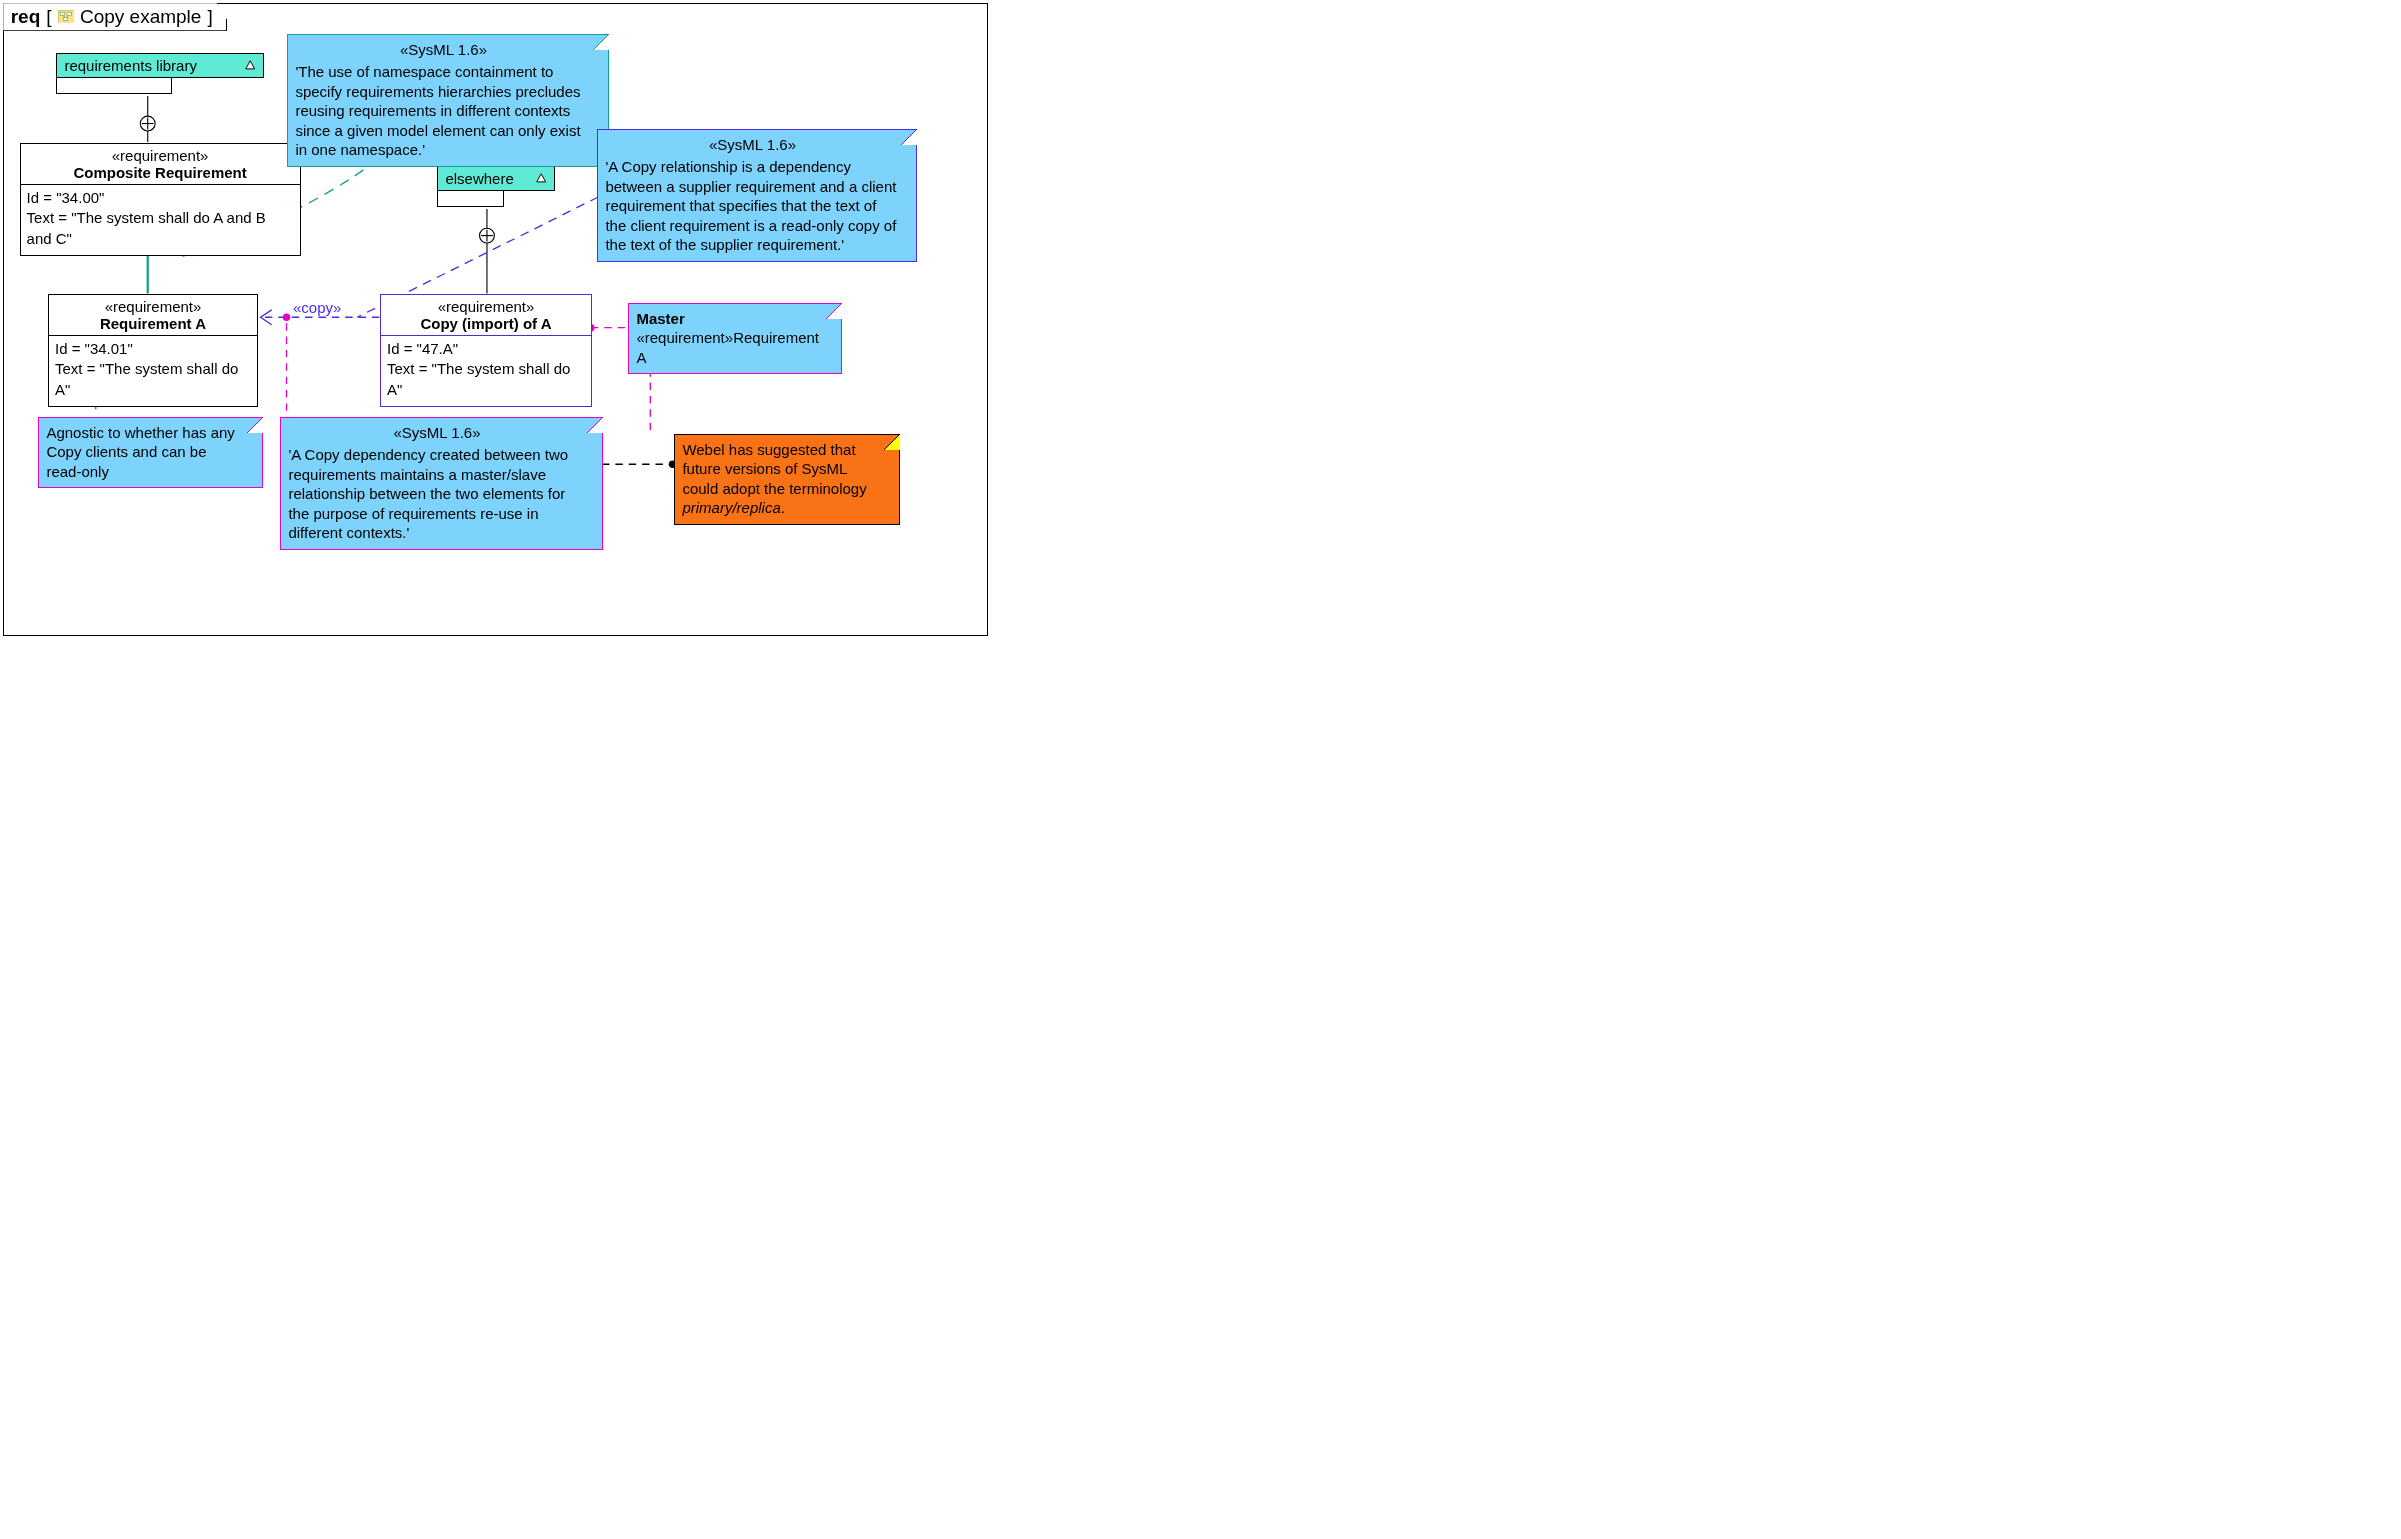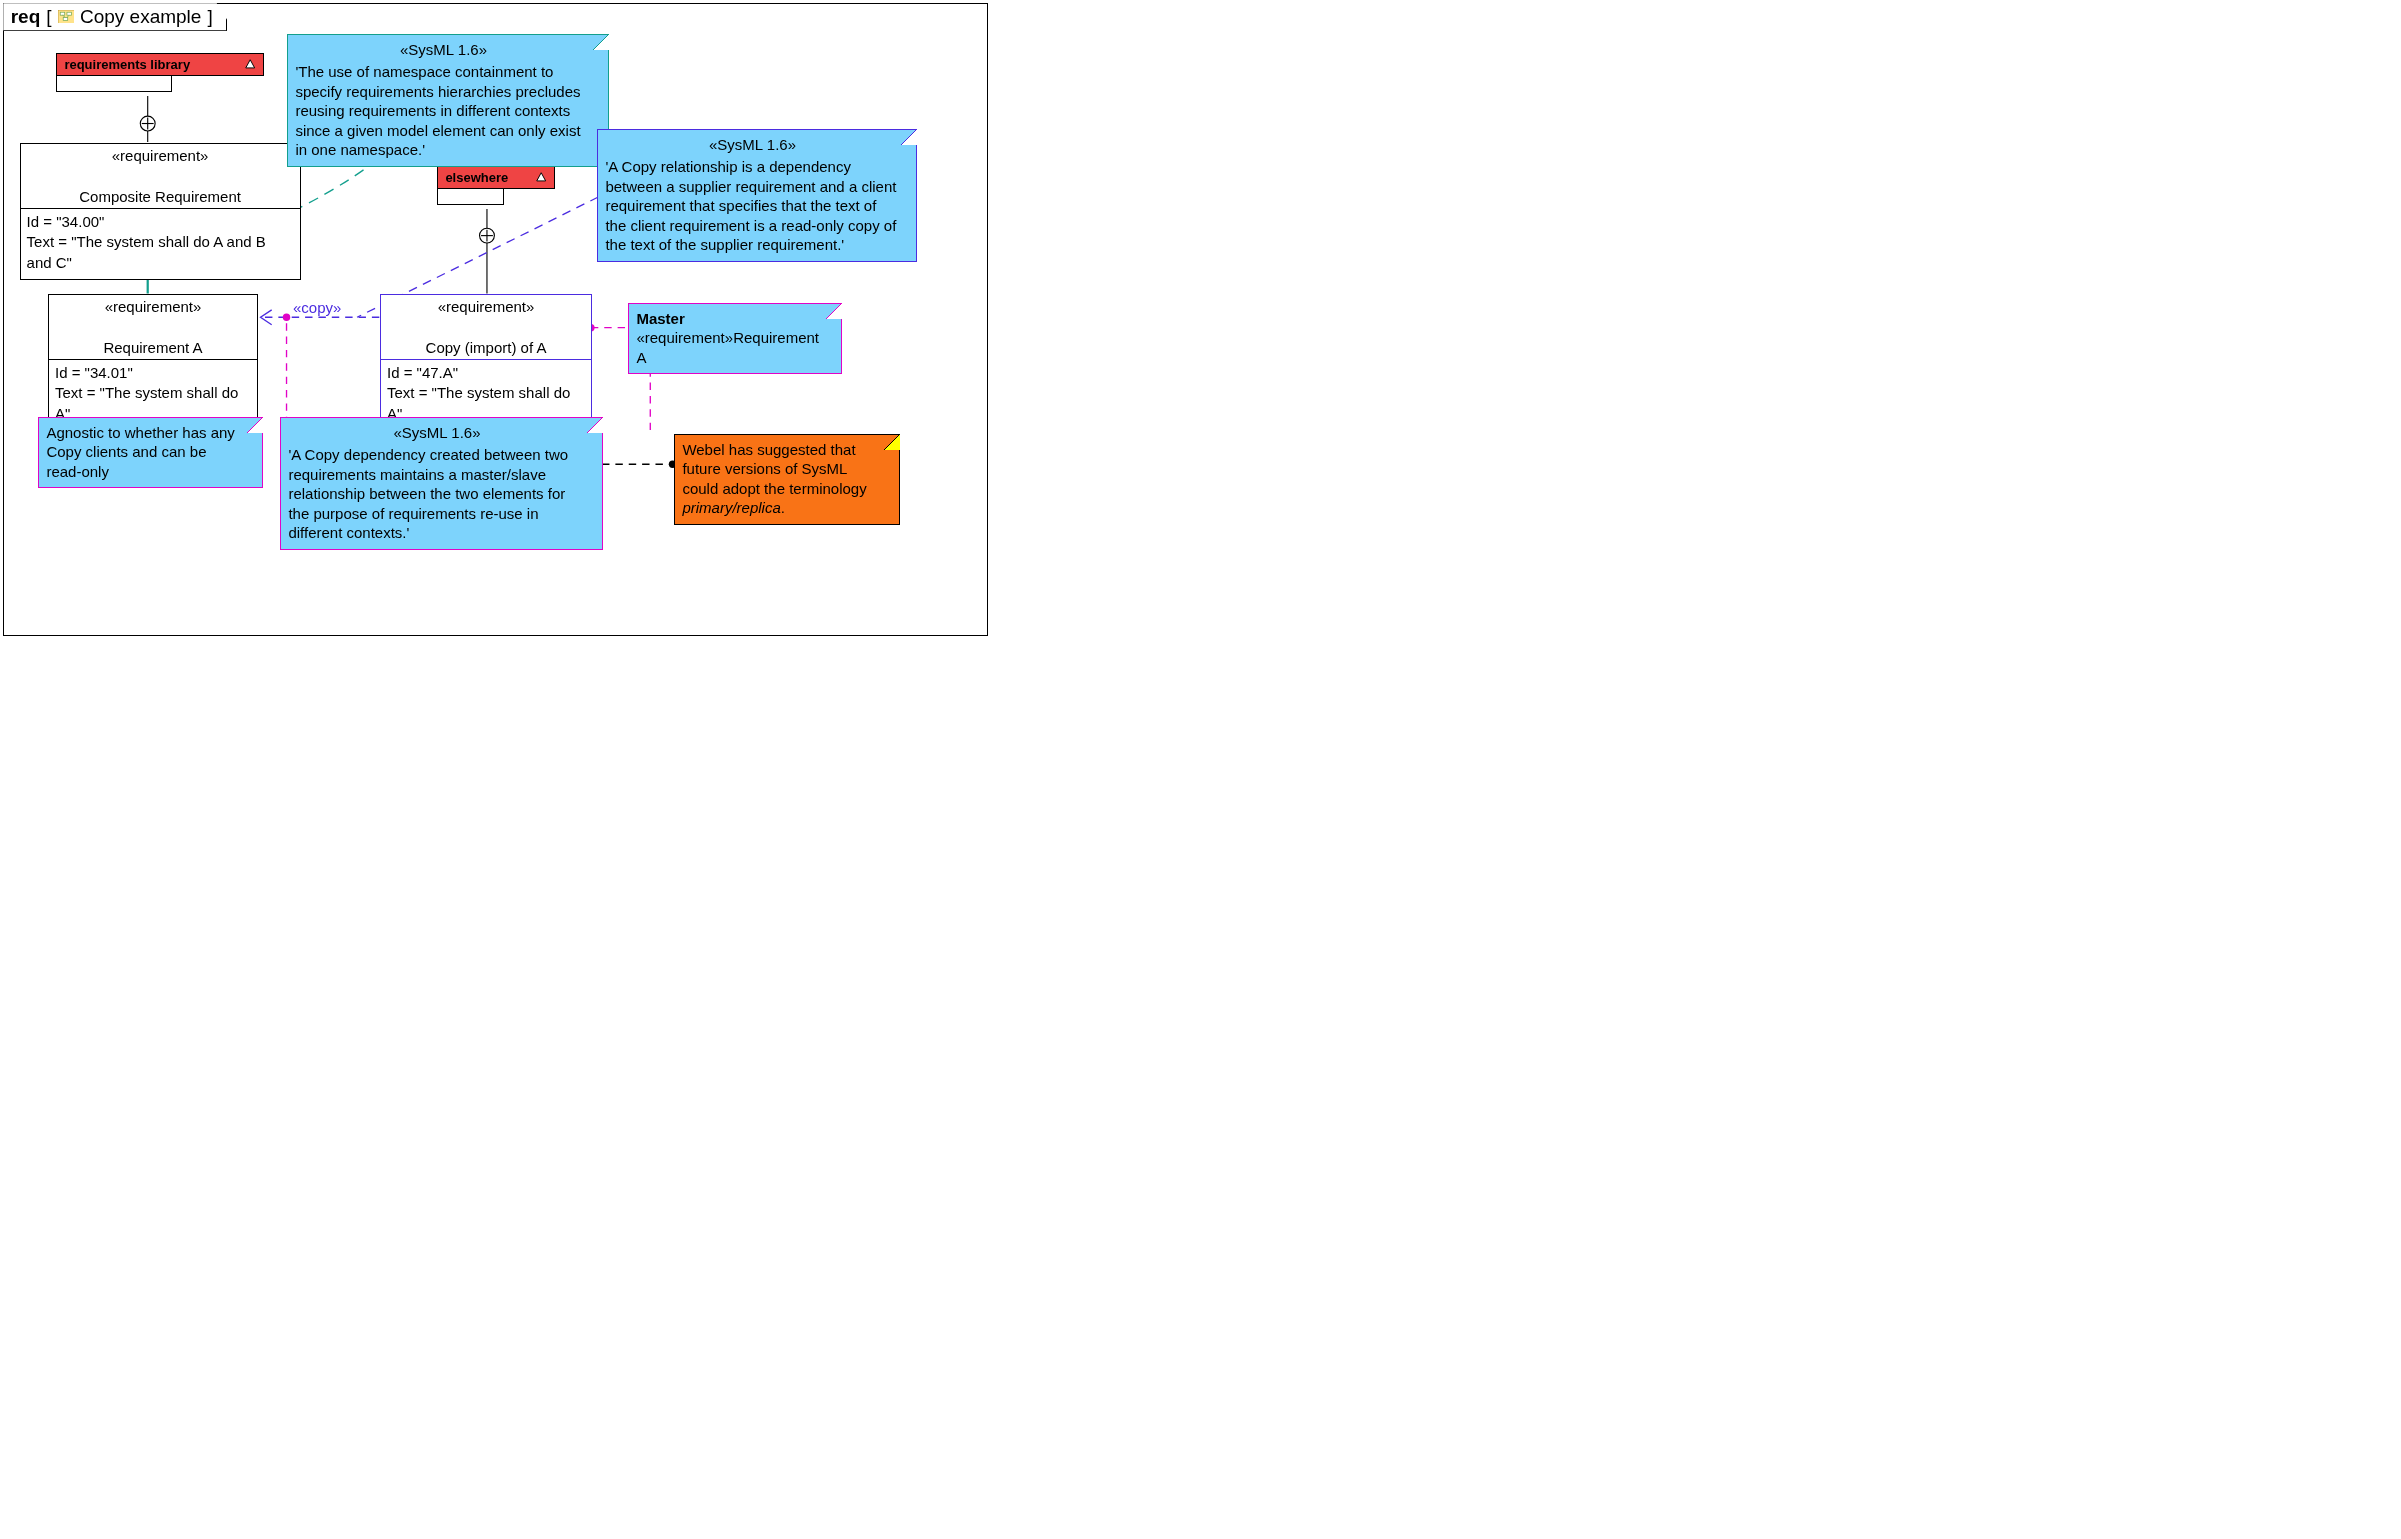--- a/index.html
+++ b/index.html
@@ -47,27 +47,27 @@
     justify-content: center;
   }
   
   .pkg {
     position: absolute;
     background: #fff;
   }
   .pkg .pkg-head {
     border: 1.1px solid #000;
     padding: 3px 7.4px;
-    font-size: 13px;
-    font-weight: bold;
+    font-size: 15px;
+    font-weight: normal;
     display: flex;
     align-items: center;
     justify-content: space-between;
     gap: 7.4px;
-    background: #ef4444;
+    background: #5eead4;
   }
   .pkg .pkg-body {
     border: 1.1px solid #000;
     border-top: none;
     height: 15px;
     width: 55%;
     background: #fff;
   }
   .pkg .tri {
     width: 10.4px; height: 10.4px;
@@ -78,21 +78,21 @@
     border: 1.1px solid #000;
     background: #fff;
     font-size: 15px;
   }
   .box .head {
     border-bottom: 1.1px solid #000;
     text-align: center;
     padding: 3px 6px;
   }
   .box .head .stereo { font-weight: normal; }
-  .box .head .name  { font-weight: normal; margin-top: 24px; }
+  .box .head .name  { font-weight: bold; }
   .box .body {
     padding: 3px 6px 6px 6px;
     line-height: 1.35;
   }
   .box.indigo { border-color: #4b2ce0; }
   .box.indigo .head { border-color: #4b2ce0; }
   
   .note {
     position: absolute;
     background: #7dd3fc;

